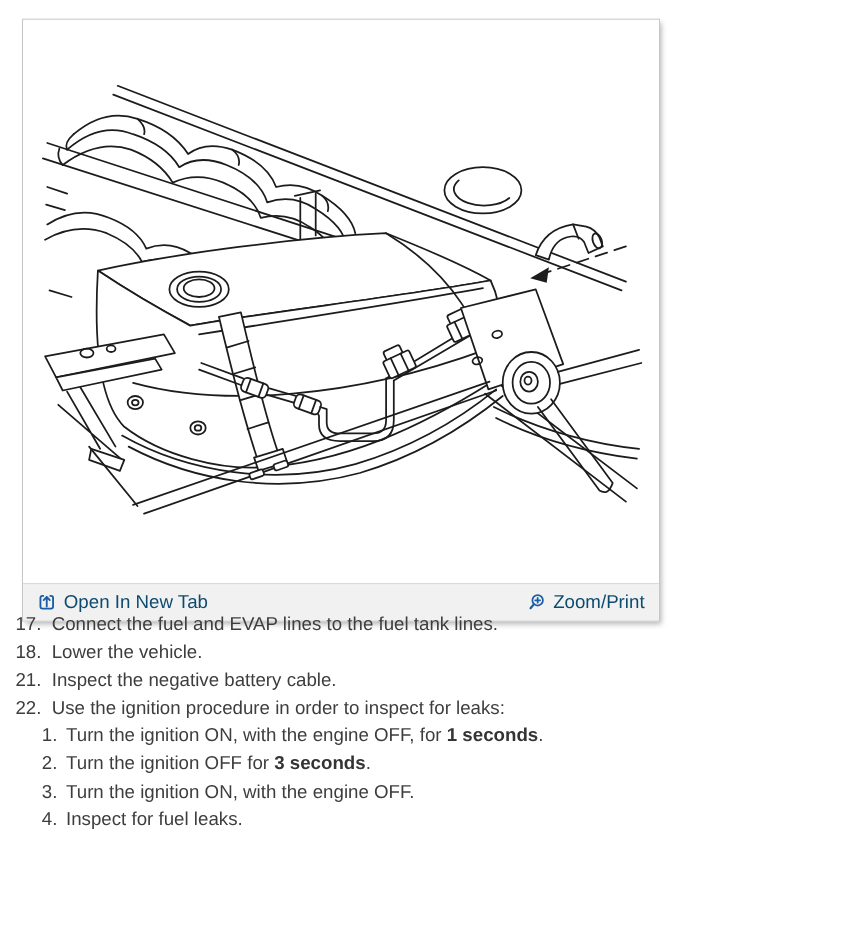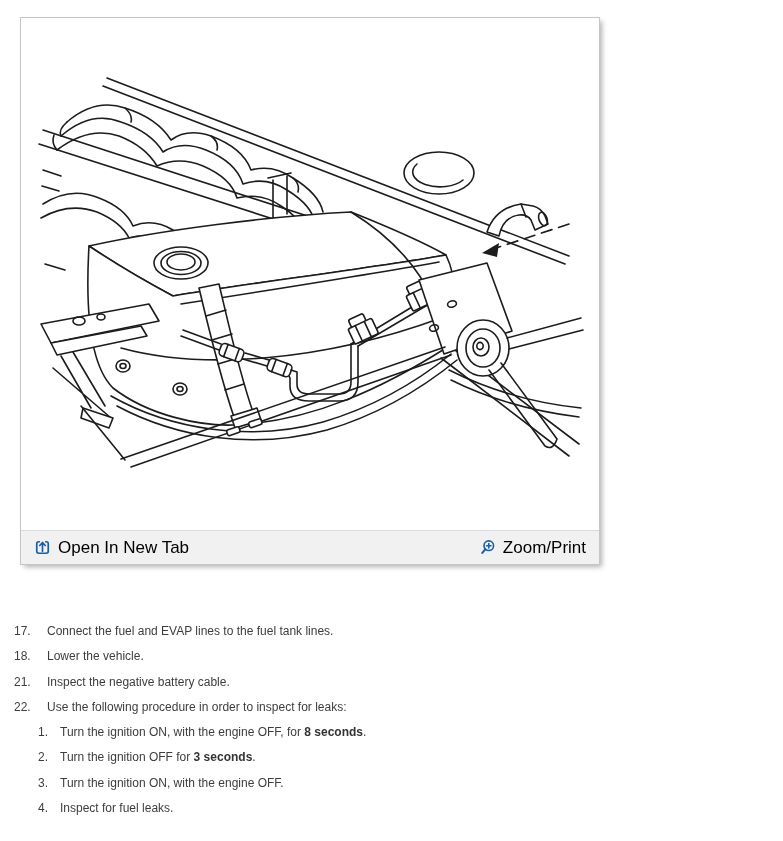--- a/index.html
+++ b/index.html
@@ -15,25 +15,25 @@
   }
   .diagram-area{width:578px;height:512px;background:#fff;overflow:hidden;}
   .diagram-area svg{display:block;}
   .toolbar{
     height:34px;background:#f1f1f2;border-top:1px solid #d9dadb;
     display:flex;align-items:center;justify-content:space-between;
     padding:0 13px;box-sizing:border-box;
   }
   .tool-link{
     display:flex;align-items:center;gap:7px;cursor:pointer;
-    color:#000000;font-size:17px;text-decoration:none;white-space:nowrap;
+    color:#0c4a6e;font-size:17px;text-decoration:none;white-space:nowrap;
   }
   .tool-link svg{flex:none;}
   
-  .steps{position:absolute;left:14px;top:619px;width:740px;font-size:12px;}
+  .steps{position:absolute;left:14px;top:555px;width:740px;font-size:17px;}
   .step{display:flex;line-height:25.3px;}
   .step .num{flex:none;width:33px;}
   .step .txt{flex:1;}
   .substeps{margin-left:24px;}
   .substeps .num{width:22px;}
   .txt b{font-weight:bold;color:#343434;}
 </style>
 </head>
 <body>
 
@@ -185,26 +185,26 @@
   <div class="step">
     <span class="num">18.</span>
     <span class="txt">Lower the vehicle.</span>
   </div>
   <div class="step">
     <span class="num">21.</span>
     <span class="txt">Inspect the negative battery cable.</span>
   </div>
   <div class="step">
     <span class="num">22.</span>
-    <span class="txt">Use the following procedure in order to inspect for leaks:</span>
+    <span class="txt">Use the ignition procedure in order to inspect for leaks:</span>
   </div>
   <div class="substeps">
     <div class="step">
       <span class="num">1.</span>
-      <span class="txt"><span>Turn the ignition ON, with the engine OFF, for </span><b>8 seconds</b><span>.</span></span>
+      <span class="txt"><span>Turn the ignition ON, with the engine OFF, for </span><b>1 seconds</b><span>.</span></span>
     </div>
     <div class="step">
       <span class="num">2.</span>
       <span class="txt"><span>Turn the ignition OFF for </span><b>3 seconds</b><span>.</span></span>
     </div>
     <div class="step">
       <span class="num">3.</span>
       <span class="txt"><span>Turn the ignition ON, with the engine OFF.</span><b></b><span></span></span>
     </div>
     <div class="step">

